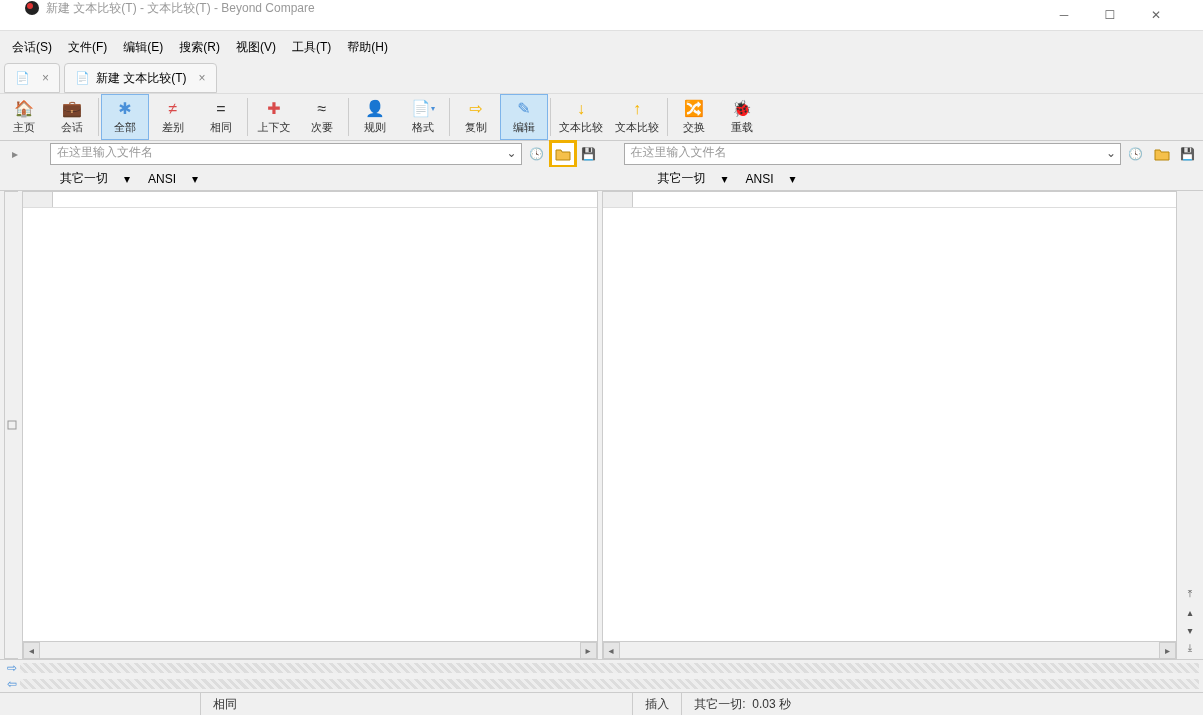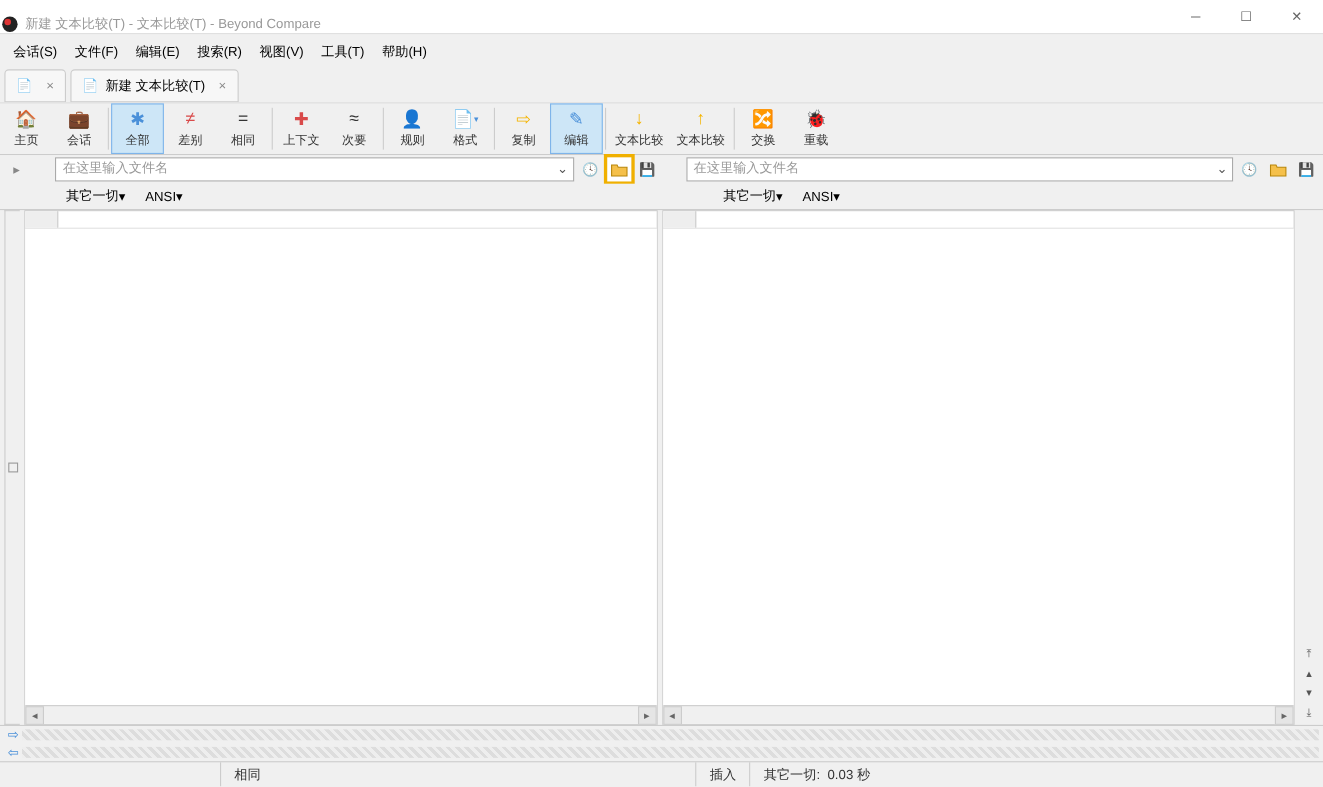--- a/index.html
+++ b/index.html
@@ -1,17 +1,17 @@
 <!DOCTYPE html>
 <html><head>
 <meta charset="utf-8">
 <style>
 * { margin:0; padding:0; box-sizing:border-box; font-family:"Microsoft YaHei","Segoe UI",sans-serif; font-size:12px; }
 body { background:#f0f0f0; width:1203px; height:715px; overflow:hidden; display:flex; flex-direction:column; }
-.titlebar { height:30px; background:#fff; display:flex; align-items:flex-end; padding:0 1px; }
+.titlebar { height:30px; background:#fff; display:flex; align-items:flex-start; padding:0 24px; }
 .titlebar .icon-app { width:16px; height:16px; margin-right:6px; }
 .titlebar .title { color:#999; flex:1; }
 .winbtns { display:flex; gap:0; }
 .winbtn { width:46px; height:30px; display:flex; align-items:center; justify-content:center; color:#666; }
 .menubar { height:26px; background:#f0f0f0; display:flex; align-items:center; padding:16px 4px; gap:0; border-top:1px solid #e0e0e0; }
 .menuitem { padding:4px 8px; }
 .tabbar { height:30px; background:#f0f0f0; display:flex; align-items:stretch; padding:0 4px; gap:4px; }
 .tab { display:flex; align-items:center; padding:0 10px; border:1px solid #ccc; background:#f7f7f7; border-top-left-radius:4px; border-top-right-radius:4px; gap:6px; max-width:340px; }
 .tab .close { color:#888; margin-left:6px; }
 .toolbar { height:48px; background:#f0f0f0; display:flex; align-items:stretch; border-top:1px solid #ddd; border-bottom:1px solid #ccc; }
@@ -21,21 +21,21 @@
 .tbtn .lbl { font-size:11px; color:#333; }
 .tsep { width:1px; background:#ccc; margin:4px 2px; }
 .pathrow { height:26px; background:#f0f0f0; display:flex; align-items:center; padding:0 4px; gap:4px; }
 .half { flex:1; display:flex; align-items:center; gap:4px; }
 .pathbtn { width:22px; height:22px; display:flex; align-items:center; justify-content:center; color:#888; }
 .pathbtn.highlight { outline:3px solid #f0b000; background:#fff; }
 .pathinput { flex:1; height:22px; border:1px solid #aaa; background:#fff; padding:0 6px; color:#999; position:relative;margin-left:20px; }
 .pathinput .dd { position:absolute; right:4px; top:2px; color:#555; }
 .filterrow { height:24px; background:#f0f0f0; display:flex; padding:0 4px; border-bottom:1px solid #ccc; }
 .filterhalf { flex:1; display:flex; align-items:center; gap:6px; padding-left:50px; }
-.filterbtn { padding:2px 6px; display:flex; align-items:center; gap:0; }
+.filterbtn { padding:2px 6px; display:flex; align-items:center; gap:16px; }
 .panes { flex:1; display:flex; gap:4px; padding:0 4px; min-height:0; }
 .pane-wrap { flex:1; display:flex; min-width:0; }
 .thumb { width:14px; display:flex; align-items:center; justify-content:center; background:#f0f0f0; border:1px solid #ccc; border-right:none; }
 .thumb svg { width:10px; height:10px; }
 .body { flex:1; display:flex; flex-direction:column; border:1px solid #ccc; background:#fff; min-width:0; }
 .gutter { height:16px; border-bottom:1px solid #ddd; display:flex; }
 .gutter .ln { width:30px; background:#eee; border-right:1px solid #ccc; }
 .content { flex:1; background:#fff; overflow:hidden; }
 .scroll-horz { height:17px; background:#f0f0f0; border-top:1px solid #ccc; position:relative; }
 .scroll-horz .arrow { position:absolute; top:0; width:17px; height:17px; display:flex; align-items:center; justify-content:center; color:#666; background:#e5e5e5; border:1px solid #ccc; font-size:10px; }

